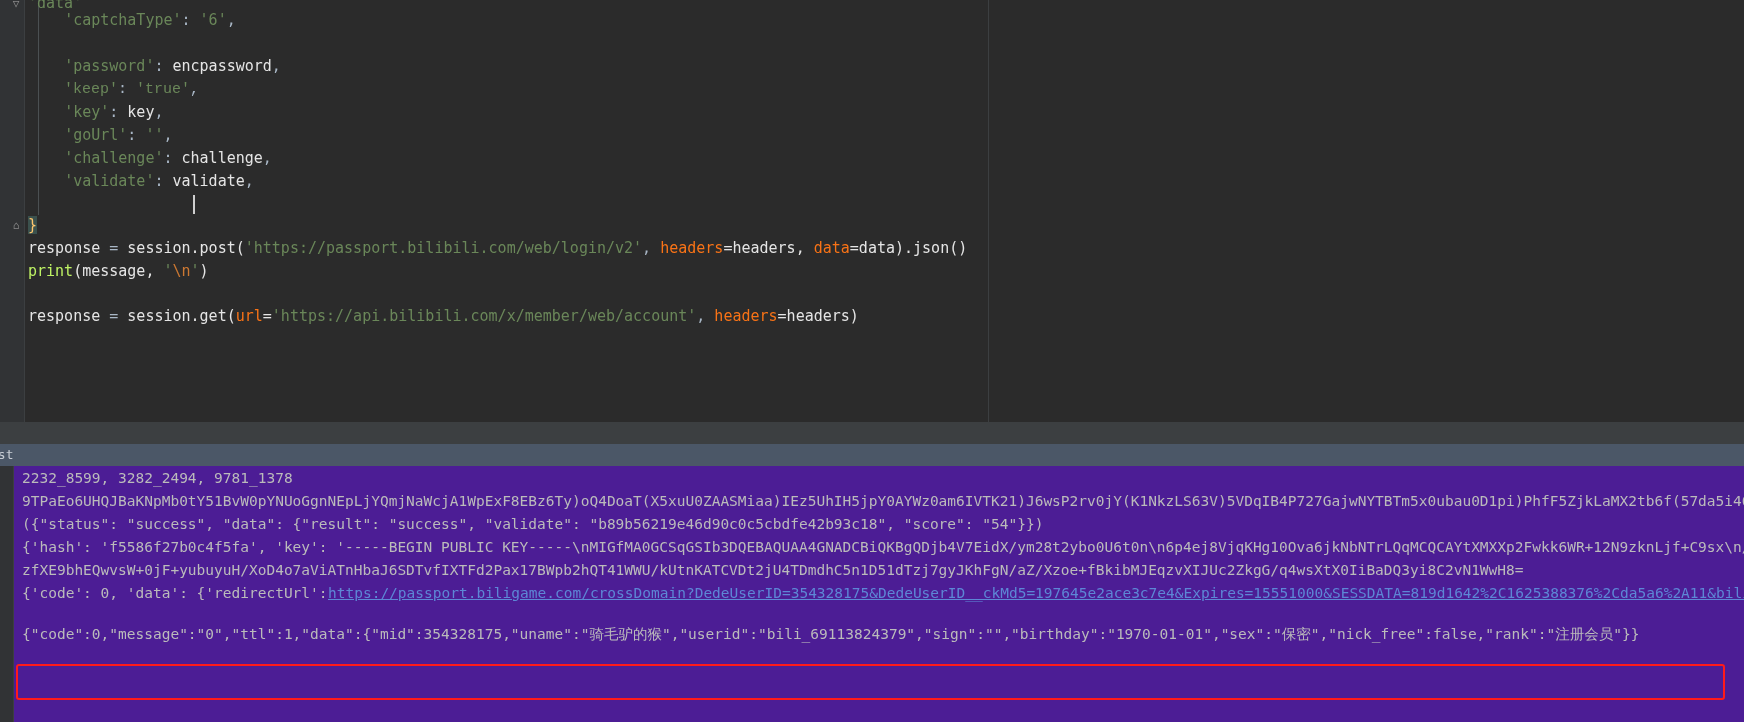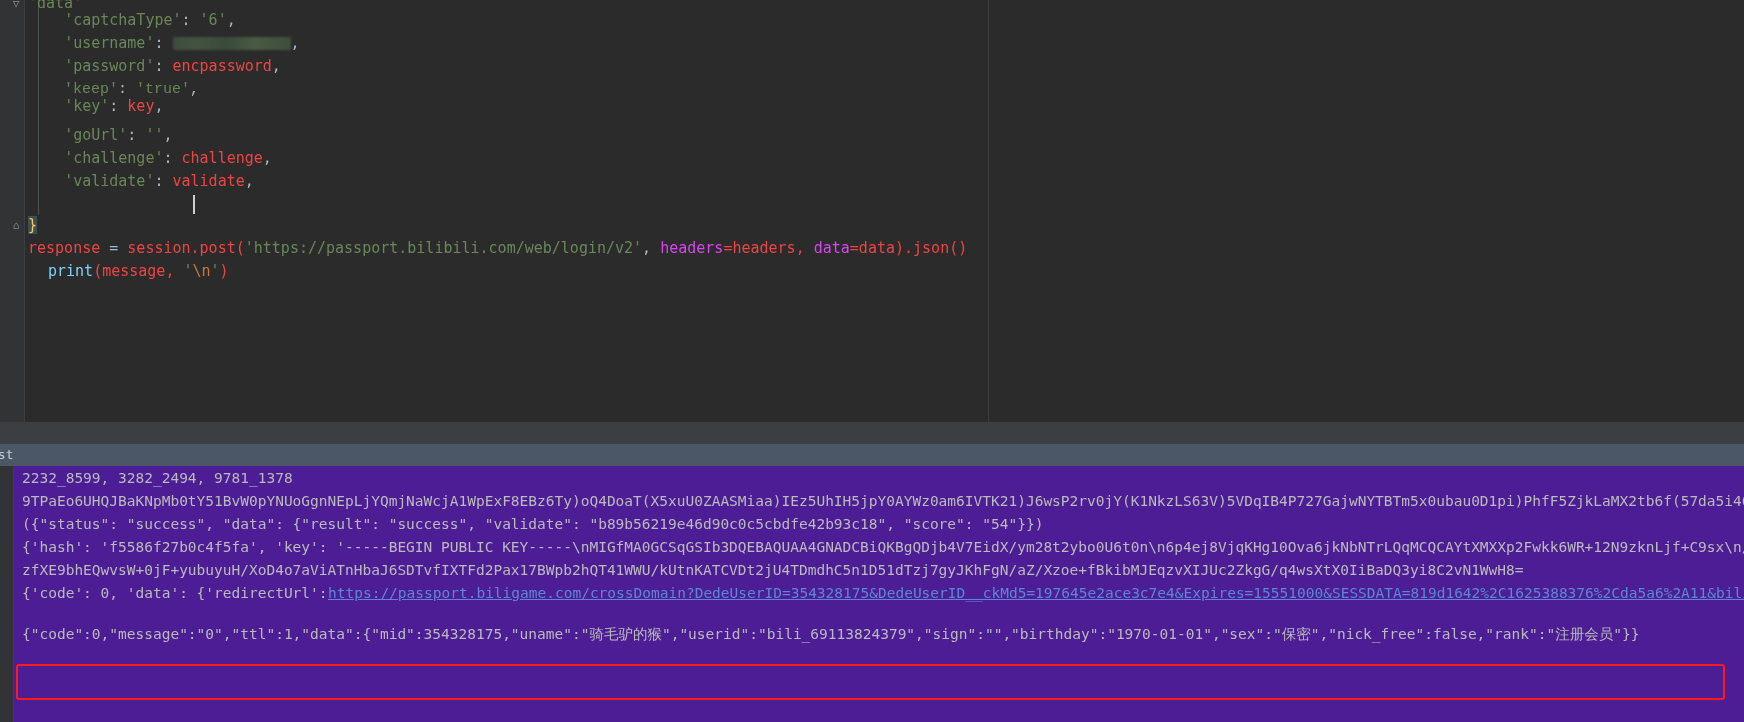--- a/index.html
+++ b/index.html
@@ -77,23 +77,23 @@
     width: 14px;
     height: 25px;
     line-height: 25px;
     text-align: center;
     font-size: 11px;
     color: #888;
   }
 
   
   .s-str   { color: #6a8759; }
-  .s-def   { color: #ef4444; }
-  .s-builtin { color: #7dd3fc; margin-left: 20px; }
-  .s-param { color: #d946ef; }
+  .s-def   { color: #e5e5e5; }
+  .s-builtin { color: #bef264; }
+  .s-param { color: #f97316; }
   .s-esc   { color: #cc7832; }
   .s-punct { color: #a9b7c6; }
   .s-brace-hl { color: #ffc66d; background: #3b514d; }
   .s-typo  { text-decoration: underline wavy #6a8759; text-decoration-skip-ink: none; }
 
   .redacted {
     display: inline-block;
     width: 118px;
     height: 13px;
     vertical-align: -2px;
@@ -185,31 +185,31 @@
 <body>
 
 <div id="editor-pane">
   <div id="gutter"></div>
   <div id="gutter-rule"></div>
   <div class="indent-guide" style="left:38px; top:0px; height:215px;"></div>
   <div id="code-area">
       <div class="code-line" style="top: -9px;"><span class="s-str">'data'</span><span class="s-punct"> </span></div>
       <div class="fold-marker" style="top: -9px;">▽</div>
       <div class="code-line" style="top: 8px;"><span class="s-punct">    </span><span class="s-str">'captchaType'</span><span class="s-punct">: </span><span class="s-str">'6'</span><span class="s-punct">,</span></div>
-      <div class="code-line" style="top: 31px;"><span class="s-punct">    </span><span class="s-str">'username'</span><span class="s-punct">: </span><span class="redacted"></span><span class="s-punct">,</span></div>
       <div class="code-line" style="top: 54px;"><span class="s-punct">    </span><span class="s-str">'password'</span><span class="s-punct">: </span><span class="s-def">encpassword</span><span class="s-punct">,</span></div>
       <div class="code-line" style="top: 77px; font-family: Liberation Mono, monospace;"><span class="s-punct">    </span><span class="s-str">'keep'</span><span class="s-punct">: </span><span class="s-str">'true'</span><span class="s-punct">,</span></div>
-      <div class="code-line" style="top: 94px;"><span class="s-punct">    </span><span class="s-str">'key'</span><span class="s-punct">: </span><span class="s-def">key</span><span class="s-punct">,</span></div>
+      <div class="code-line" style="top: 100px;"><span class="s-punct">    </span><span class="s-str">'key'</span><span class="s-punct">: </span><span class="s-def">key</span><span class="s-punct">,</span></div>
       <div class="code-line" style="top: 123px;"><span class="s-punct">    </span><span class="s-str">'goUrl'</span><span class="s-punct">: </span><span class="s-str">''</span><span class="s-punct">,</span></div>
       <div class="code-line" style="top: 169px;"><span class="s-punct">    </span><span class="s-str">'validate'</span><span class="s-punct">: </span><span class="s-def">validate</span><span class="s-punct">,</span></div>
       <div class="code-line" style="top: 146px;"><span class="s-punct">    </span><span class="s-str">'challenge'</span><span class="s-punct">: </span><span class="s-def">challenge</span><span class="s-punct">,</span></div>
       <div class="code-line" style="top: 213px;"><span class="s-brace-hl">}</span></div>
       <div class="fold-marker" style="top: 213px;">⌂</div>
       <div class="code-line" style="top: 236px;"><span class="s-def">response </span><span class="s-punct">= </span><span class="s-def">session.post(</span><span class="s-str">'https://passport.bilibili.com/web/login/v2'</span><span class="s-punct">, </span><span class="s-param">headers</span><span class="s-def">=headers, </span><span class="s-param">data</span><span class="s-def">=data).json()</span></div>
       <div class="code-line" style="top: 259px;"><span class="s-builtin">print</span><span class="s-def">(message, </span><span class="s-str">'</span><span class="s-esc">\n</span><span class="s-str">'</span><span class="s-def">)</span></div>
+      <div class="code-line" style="top: 304px;"><span class="s-def">response </span><span class="s-punct">= </span><span class="s-def">session.get(</span><span class="s-param">url</span><span class="s-def">=</span><span class="s-str">'https://api.bilibili.com/x/member/web/account'</span><span class="s-punct">, </span><span class="s-param">headers</span><span class="s-def">=headers)</span></div>
     </div>
   <div id="caret" style="left:193px; top:195px;"></div>
   <div id="editor-split-line"></div>
   <div id="editor-right-blank"></div>
 </div>
 
 <div id="pane-divider"></div>
 
 <div id="console-tab-bar">
   <span id="console-tab-label">est</span>

